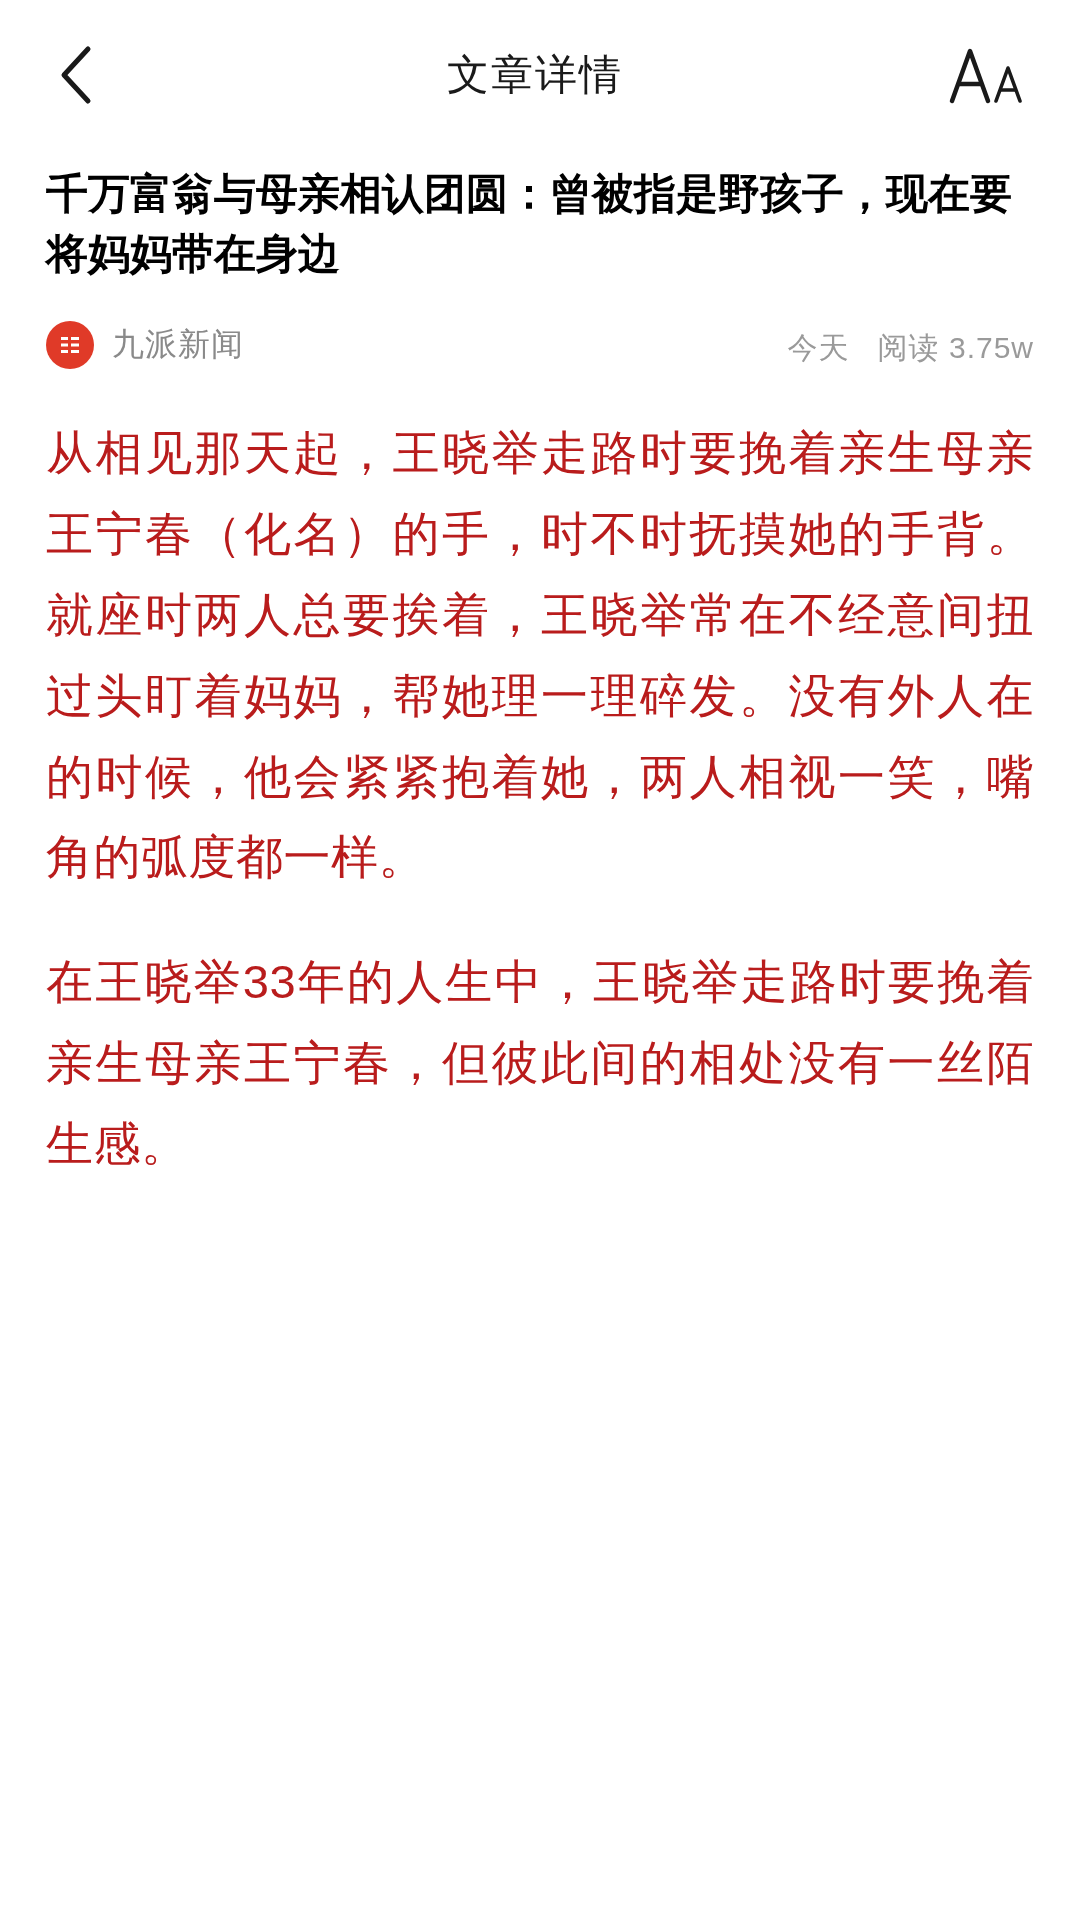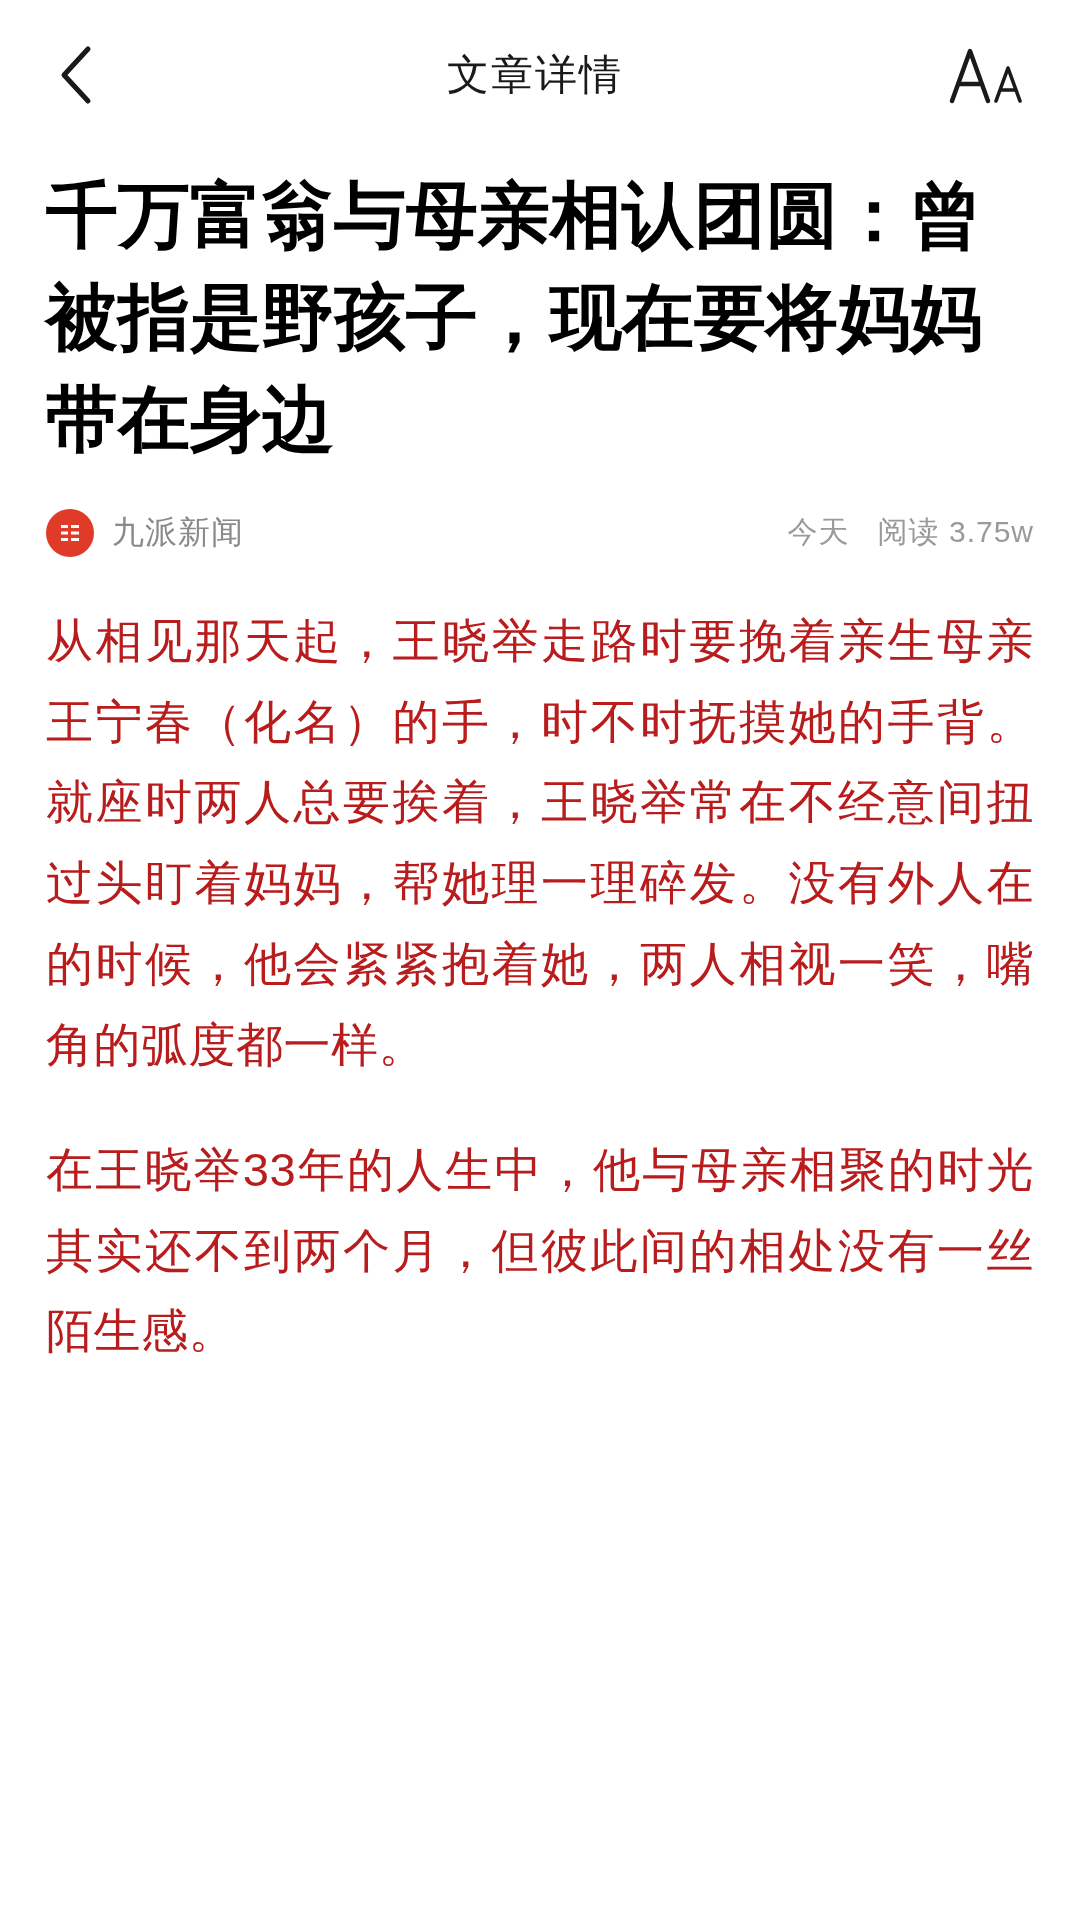--- a/index.html
+++ b/index.html
@@ -49,33 +49,33 @@
     justify-content: flex-end;
     cursor: pointer;
   }
   .nav-font svg { display: block; }
 
   
   .article {
     padding: 0 46px;
   }
   .article-title {
-    font-size: 72px;
+    font-size: 42px;
     line-height: 1.42;
     font-weight: 700;
     color: #000000;
     letter-spacing: 0px;
     margin-top: 14px;
     margin-bottom: 38px;
     word-break: break-all;
   }
 
   .meta-row {
     display: flex;
-    align-items: center;
+    align-items: flex-end;
     justify-content: space-between;
     margin-bottom: 44px;
   }
   .meta-left {
     display: flex;
     align-items: center;
     gap: 18px;
   }
   .source-avatar {
     width: 48px;
@@ -153,16 +153,16 @@
       <span class="source-name">九派新闻</span>
     </div>
     <div class="meta-right">
       <span>今天</span>
       <span>阅读 3.75w</span>
     </div>
   </div>
 
   <div class="article-body">
     <p>从相见那天起，王晓举走路时要挽着亲生母亲王宁春（化名）的手，时不时抚摸她的手背。就座时两人总要挨着，王晓举常在不经意间扭过头盯着妈妈，帮她理一理碎发。没有外人在的时候，他会紧紧抱着她，两人相视一笑，嘴角的弧度都一样。</p>
-    <p>在王晓举33年的人生中，他与母亲相聚的时光其实还不到两个月，但彼此间的相处没有一丝陌生感。</p>
+    <p>在王晓举33年的人生中，王晓举走路时要挽着亲生母亲王宁春，但彼此间的相处没有一丝陌生感。</p>
   </div>
 
 </div>
 
 </body></html>

